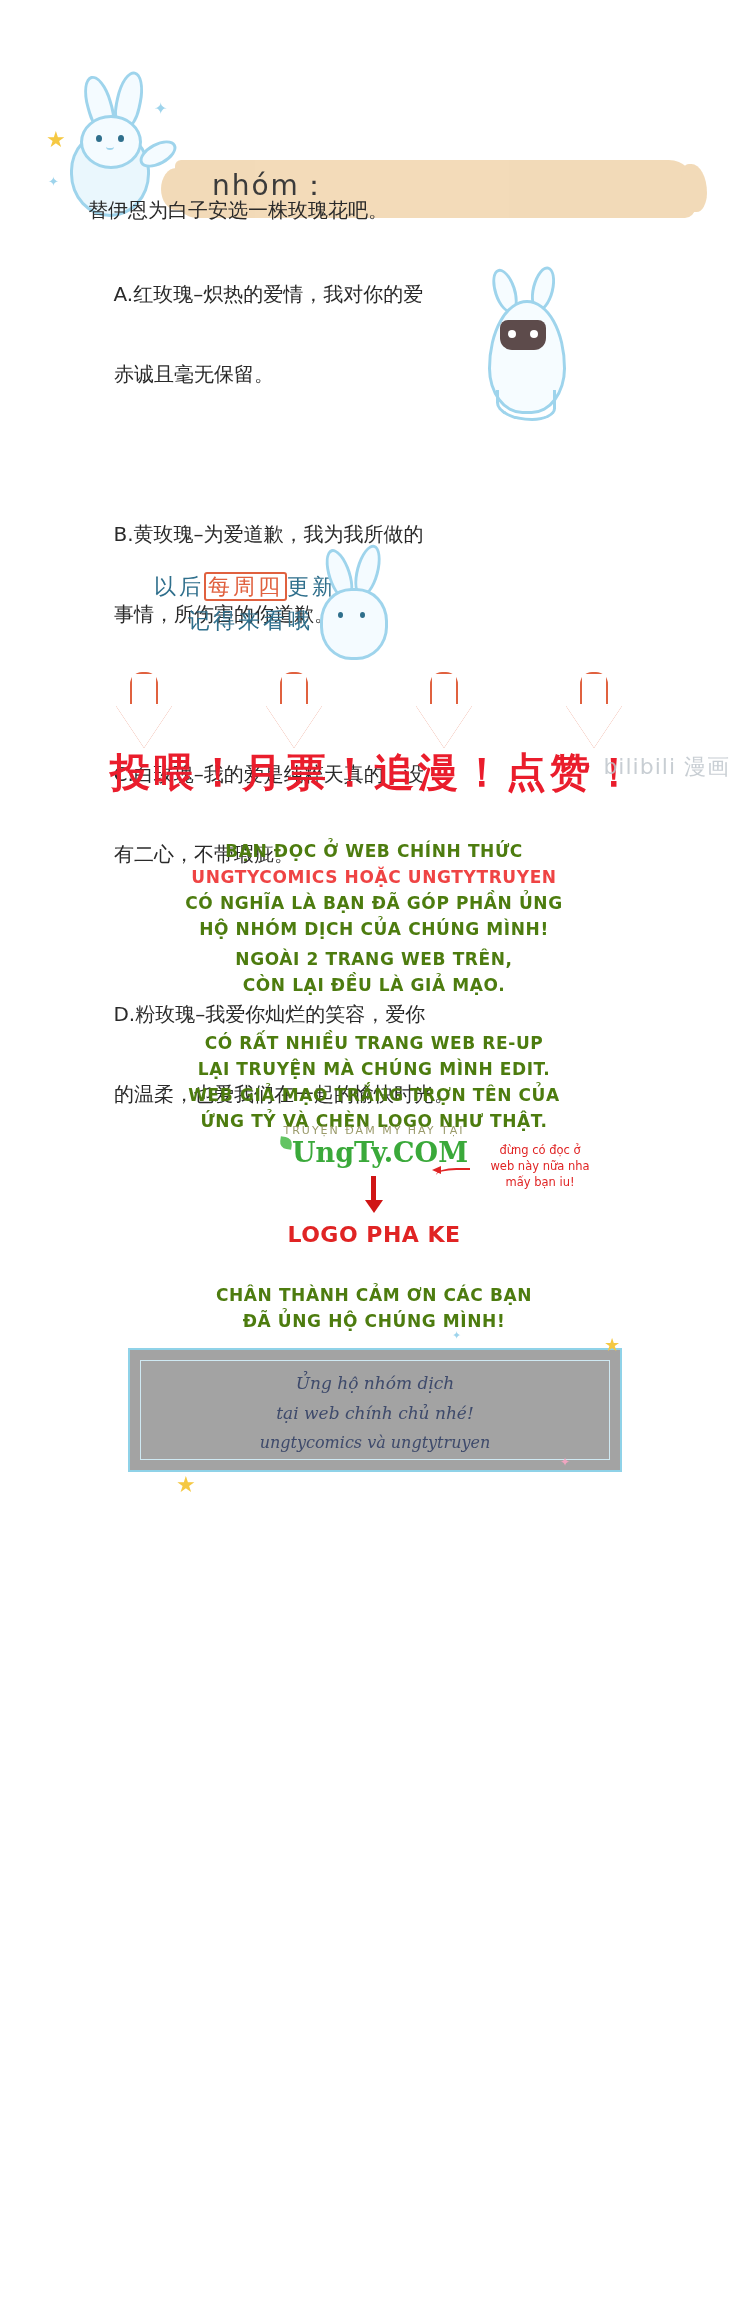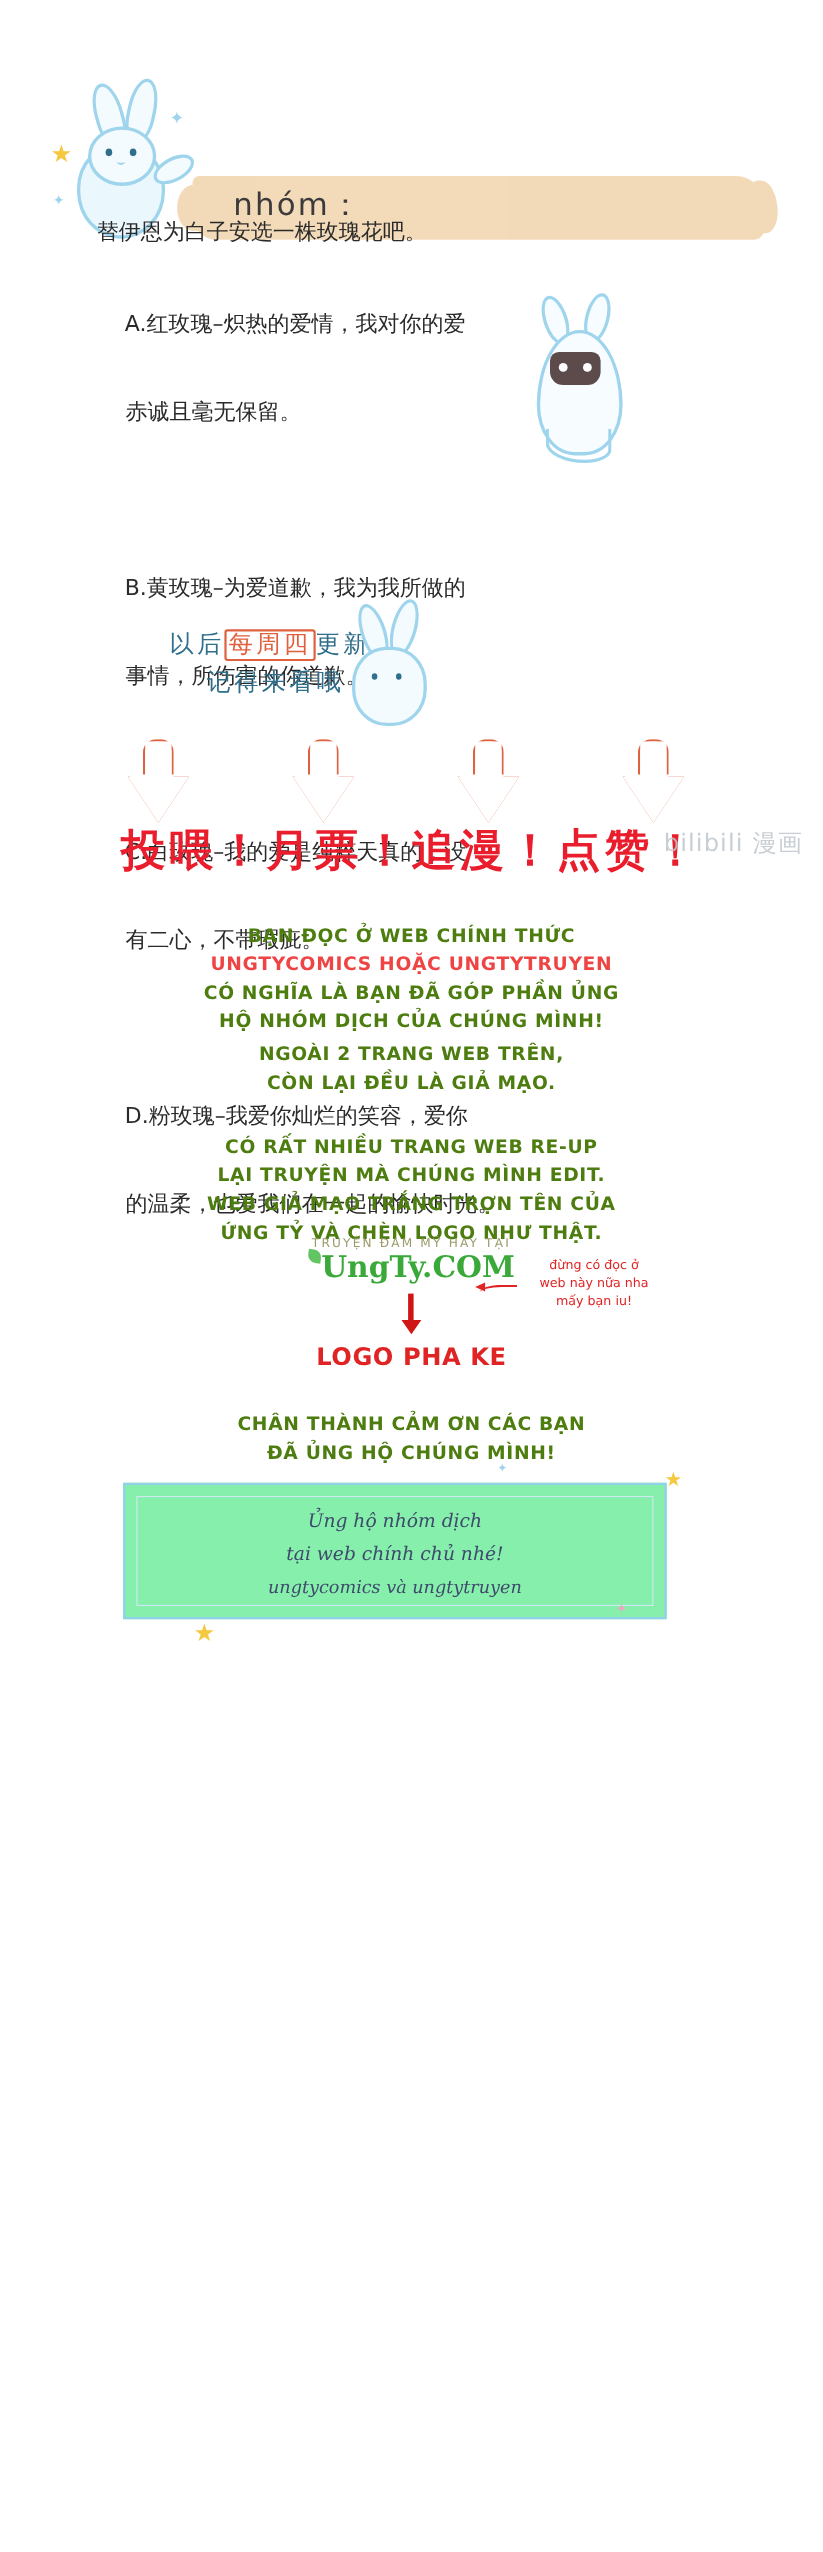--- a/index.html
+++ b/index.html
@@ -455,26 +455,26 @@
     font-size: 22px;
     color: #e02424;
     letter-spacing: .5px;
   }
 
   #vn4 { top: 1282px; }
 
   
   .card {
     position: absolute;
-    left: 112px;
+    left: 128px;
     top: 1348px;
     width: 490px;
     height: 120px;
     border: 2px solid #8fd2e8;
-    background: #86efac;
+    background: #a3a3a3;
   }
   .card-inner {
     position: absolute;
     left: 10px; top: 10px; right: 10px; bottom: 10px;
     border: 1px solid #cfe9f3;
   }
   .card-text {
     position: absolute;
     left: 0; top: 18px;
     width: 490px;

